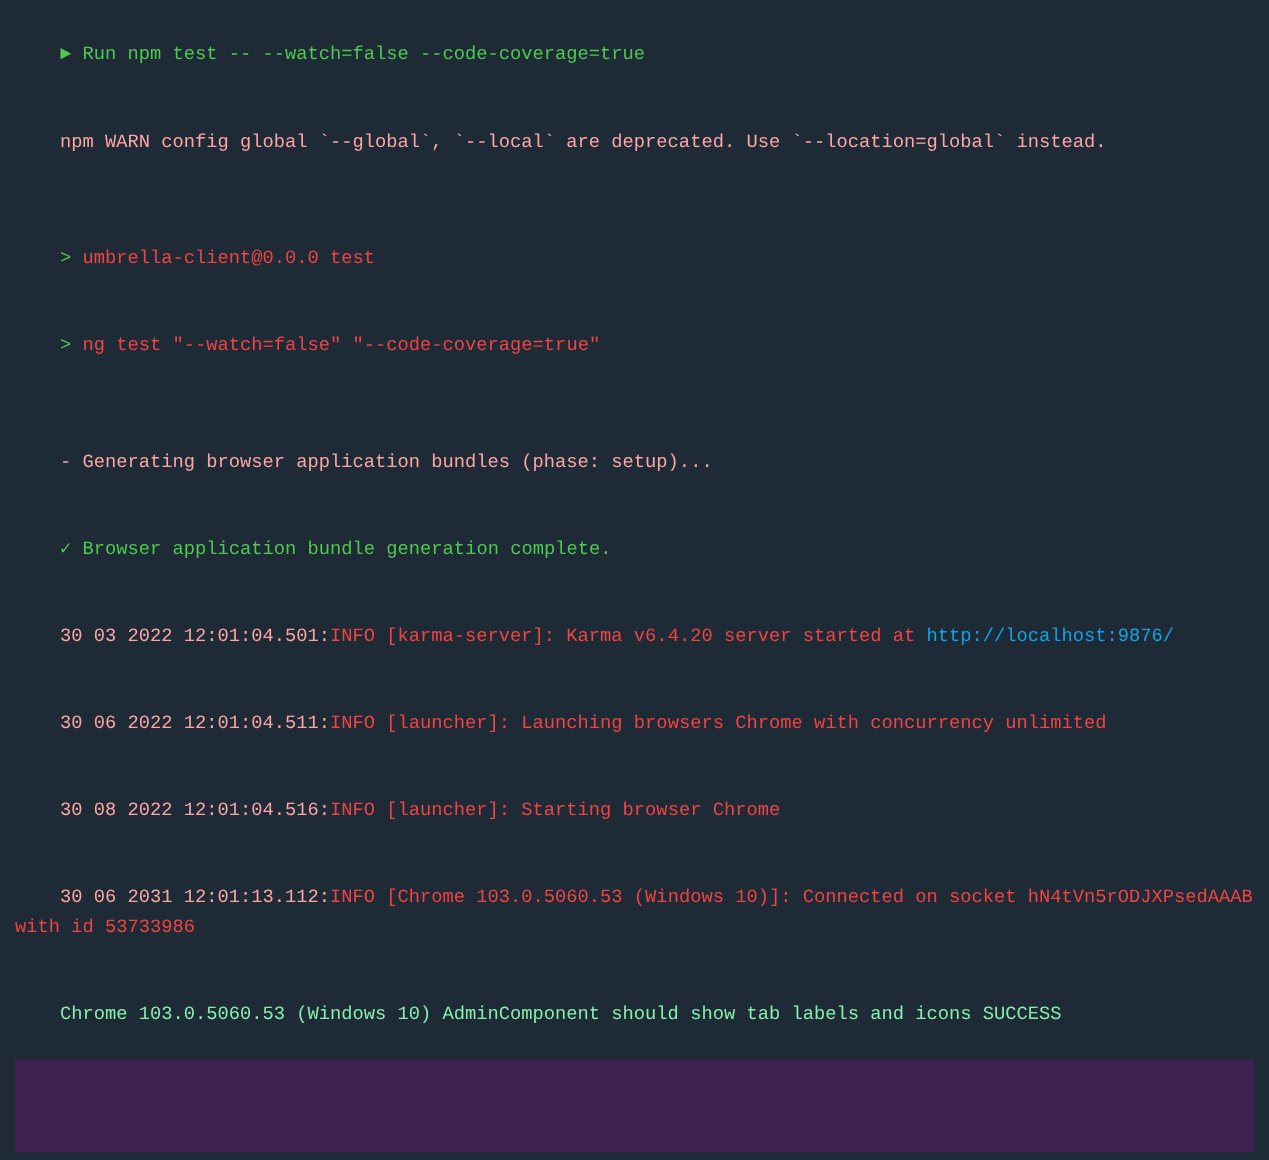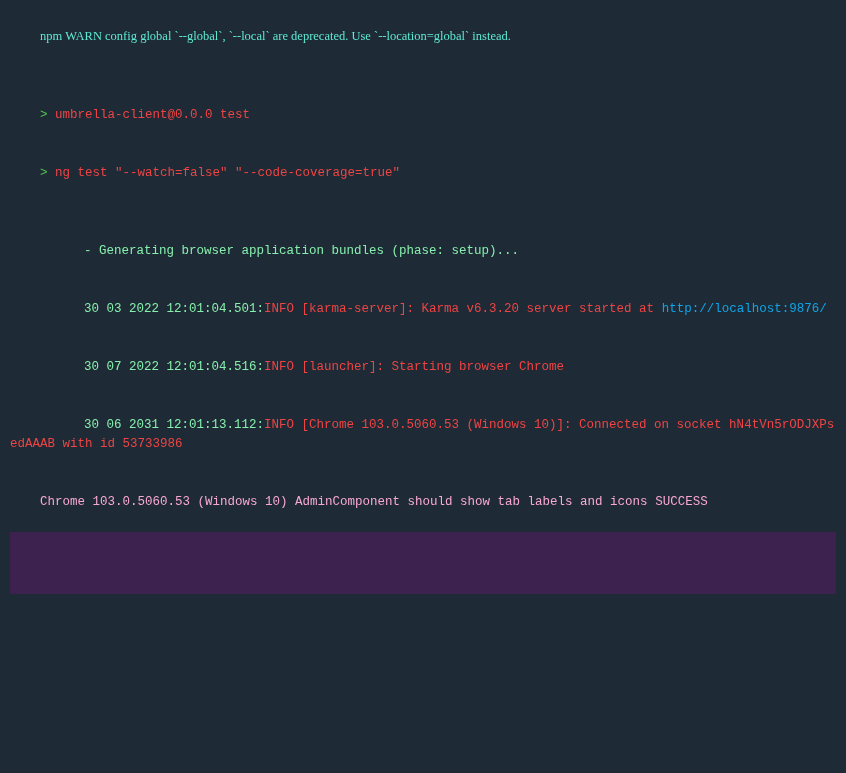--- a/index.html
+++ b/index.html
@@ -17,34 +17,37 @@
       padding: 8px 10px;
       width: 100%;
     }
     .line {
       white-space: pre-wrap;
       word-break: break-all;
       line-height: 1.55;
     }
     .green { color: #4ec94e; }
     .cyan { color: #ef4444; }
-    .yellow { color: #5eead4; font-family: Liberation Serif, serif; }
-    .white { color: #86efac; margin-left: 44px; }
-    .red { color: #f9a8d4; }
+    .yellow { color: #fca5a5; }
+    .white { color: #fca5a5; }
+    .red { color: #86efac; }
     .blue { color: #0ea5e9; }
     .error-highlight-box {
       background-color: #3d2250;
       padding: 2px 0;
     }
   </style>
 </head>
 <body>
 
 <div class="terminal">
 
+  <div class="line">
+    <span class="green">► Run npm test -- --watch=false --code-coverage=true</span>
+  </div>
 
   <div class="line">
     <span class="yellow">npm WARN config global `--global`, `--local` are deprecated. Use `--location=global` instead.</span>
   </div>
 
   <div class="line">&nbsp;</div>
 
   <div class="line">
     <span class="green">&gt; </span><span class="cyan">umbrella-client@0.0.0 test</span>
   </div>
@@ -52,28 +55,34 @@
   <div class="line">
     <span class="green">&gt; </span><span class="cyan">ng test "--watch=false" "--code-coverage=true"</span>
   </div>
 
   <div class="line">&nbsp;</div>
 
   <div class="line">
     <span class="white">- Generating browser application bundles (phase: setup)...</span>
   </div>
 
+  <div class="line">
+    <span class="green">✓ Browser application bundle generation complete.</span>
+  </div>
 
   <div class="line">
-    <span class="white">30 03 2022 12:01:04.501:</span><span class="cyan">INFO [karma-server]: Karma v6.3.20 server started at </span><span class="blue">http://localhost:9876/</span>
+    <span class="white">30 03 2022 12:01:04.501:</span><span class="cyan">INFO [karma-server]: Karma v6.4.20 server started at </span><span class="blue">http://localhost:9876/</span>
   </div>
 
+  <div class="line">
+    <span class="white">30 06 2022 12:01:04.511:</span><span class="cyan">INFO [launcher]: Launching browsers Chrome with concurrency unlimited</span>
+  </div>
 
   <div class="line">
-    <span class="white">30 07 2022 12:01:04.516:</span><span class="cyan">INFO [launcher]: Starting browser Chrome</span>
+    <span class="white">30 08 2022 12:01:04.516:</span><span class="cyan">INFO [launcher]: Starting browser Chrome</span>
   </div>
 
   <div class="line">
     <span class="white">30 06 2031 12:01:13.112:</span><span class="cyan">INFO [Chrome 103.0.5060.53 (Windows 10)]: Connected on socket hN4tVn5rODJXPsedAAAB with id 53733986</span>
   </div>
 
 
   <div class="line">
     <span class="red">Chrome 103.0.5060.53 (Windows 10) AdminComponent should show tab labels and icons </span><span class="red">SUCCESS</span>
   </div>

